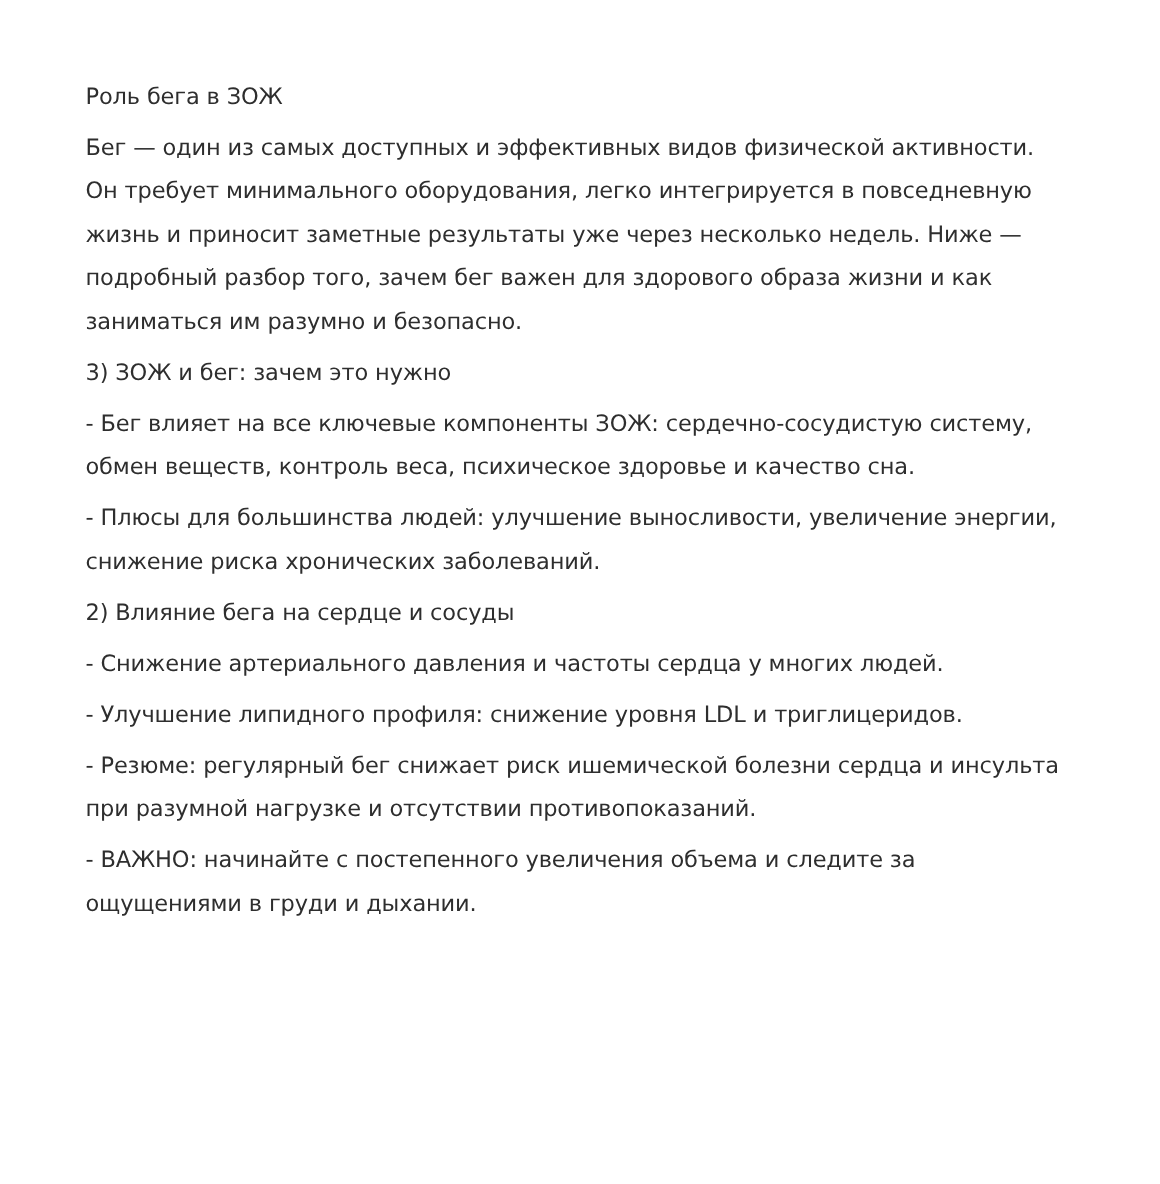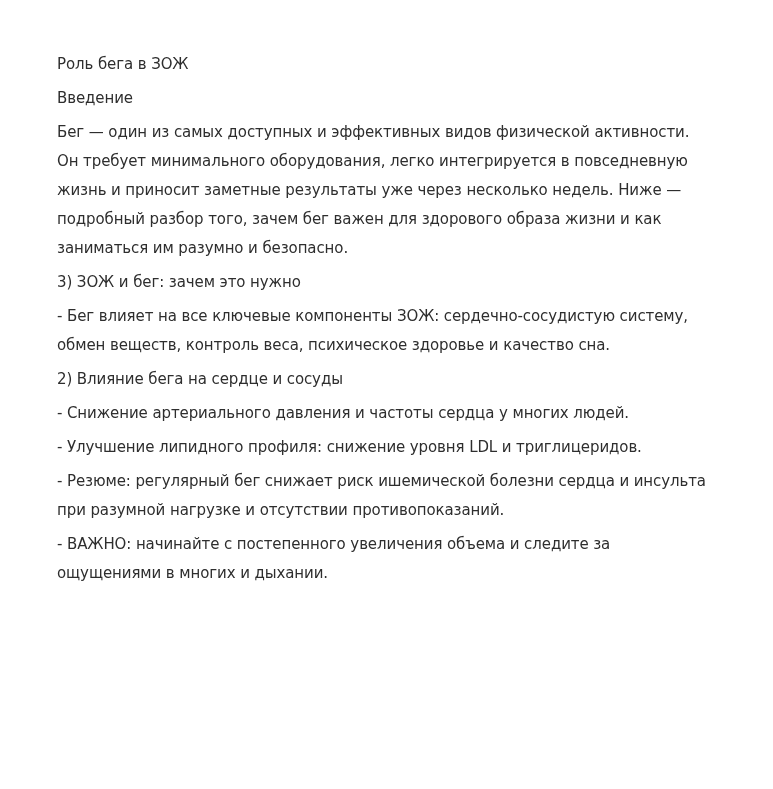--- a/index.html
+++ b/index.html
@@ -29,22 +29,22 @@
     font-weight: 400;
     text-align: left;
     white-space: normal;
   }
 </style>
 </head>
 <body>
 
 <main class="page">
   <p>Роль бега в ЗОЖ</p>
-  <p>Введение</p>
   <p>Бег — один из самых доступных и эффективных видов физической активности. Он требует минимального оборудования, легко интегрируется в повседневную жизнь и приносит заметные результаты уже через несколько недель. Ниже — подробный разбор того, зачем бег важен для здорового образа жизни и как заниматься им разумно и безопасно.</p>
   <p>3) ЗОЖ и бег: зачем это нужно</p>
   <p>- Бег влияет на все ключевые компоненты ЗОЖ: сердечно-сосудистую систему, обмен веществ, контроль веса, психическое здоровье и качество сна.</p>
+  <p>- Плюсы для большинства людей: улучшение выносливости, увеличение энергии, снижение риска хронических заболеваний.</p>
   <p>2) Влияние бега на сердце и сосуды</p>
   <p>- Снижение артериального давления и частоты сердца у многих людей.</p>
   <p>- Улучшение липидного профиля: снижение уровня LDL и триглицеридов.</p>
   <p>- Резюме: регулярный бег снижает риск ишемической болезни сердца и инсульта при разумной нагрузке и отсутствии противопоказаний.</p>
-  <p>- ВАЖНО: начинайте с постепенного увеличения объема и следите за ощущениями в многих и дыхании.</p>
+  <p>- ВАЖНО: начинайте с постепенного увеличения объема и следите за ощущениями в груди и дыхании.</p>
 </main>
 
 </body></html>

